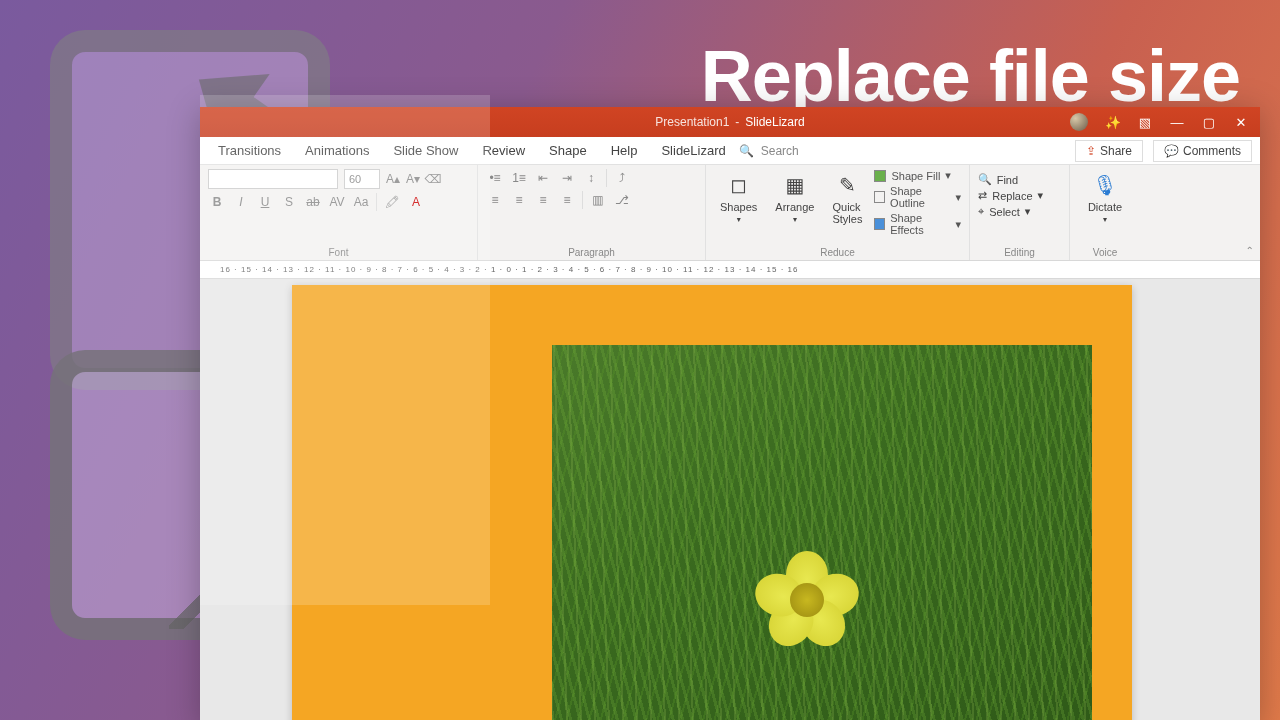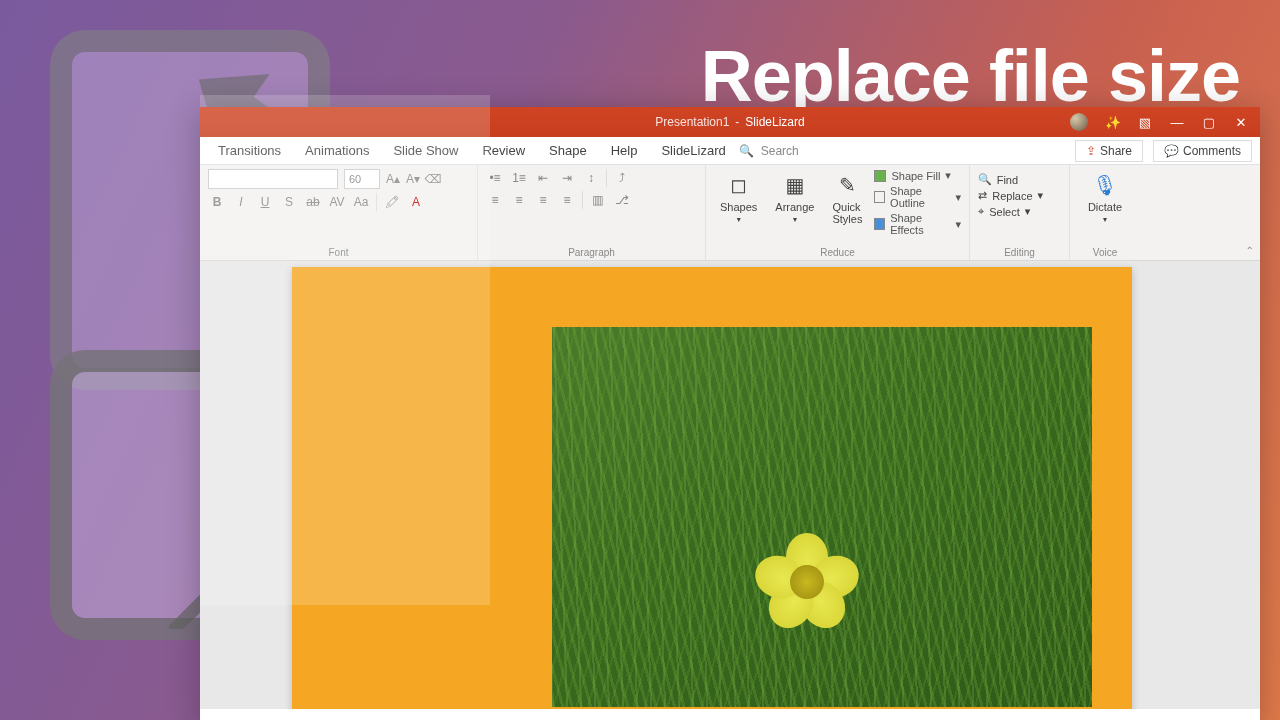--- a/index.html
+++ b/index.html
@@ -198,20 +198,21 @@
       <div class="bigbtn">
           <span class="ico" style="color:#2b7cd3">🎙</span>
           <span>Dictate</span>
           <span style="font-size:8px">▾</span>
         </div>
       <div class="glabel">Voice</div>
     </div>
     <span class="collapse">⌃</span>
   </div>
 
+  <div class="ruler">16 · 15 · 14 · 13 · 12 · 11 · 10 · 9 · 8 · 7 · 6 · 5 · 4 · 3 · 2 · 1 · 0 · 1 · 2 · 3 · 4 · 5 · 6 · 7 · 8 · 9 · 10 · 11 · 12 · 13 · 14 · 15 · 16</div>
 
   <div class="canvas">
     <div class="slide">
       <div class="photo">
         <div class="grass"></div>
         <div class="flower">
           <div class="petal p1"></div>
             <div class="petal p2"></div>
             <div class="petal p3"></div>
             <div class="petal p4"></div>

